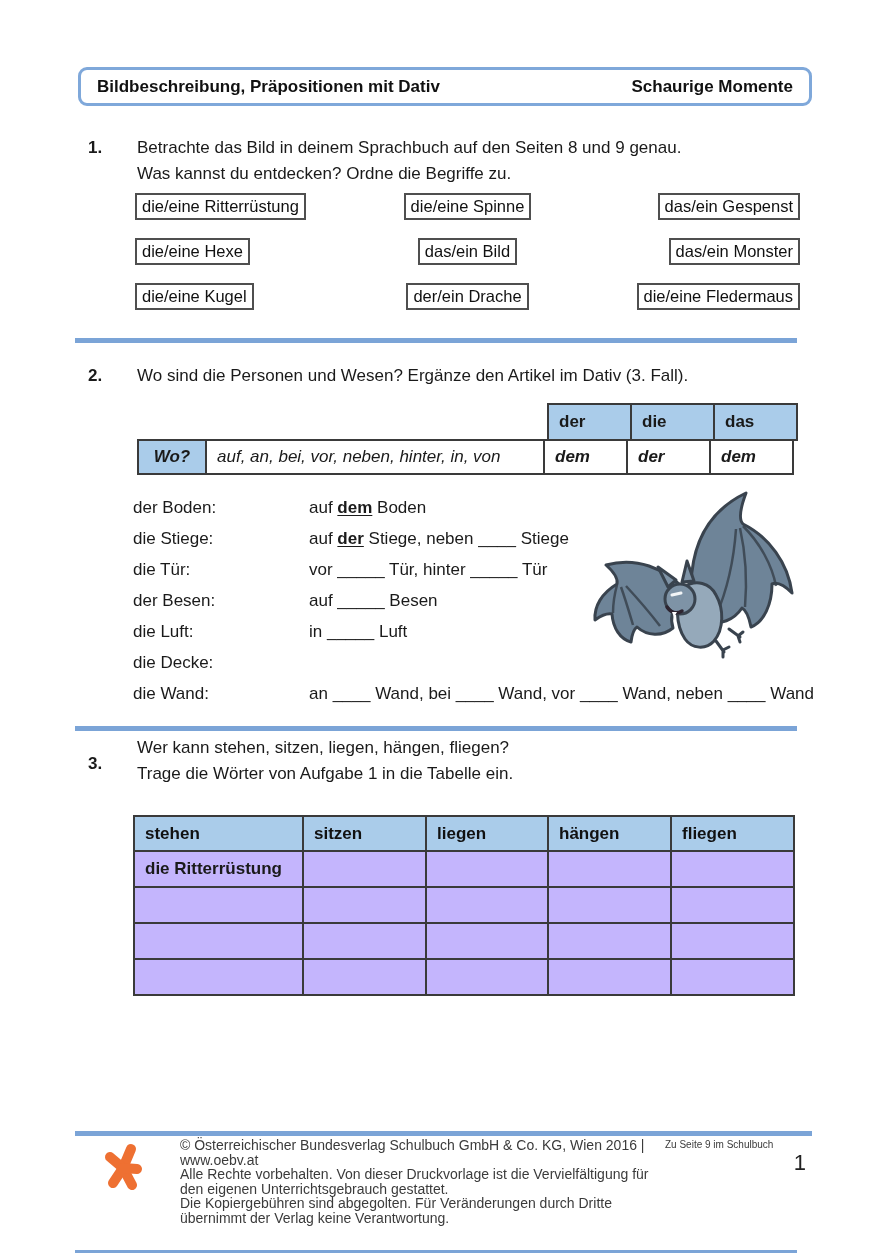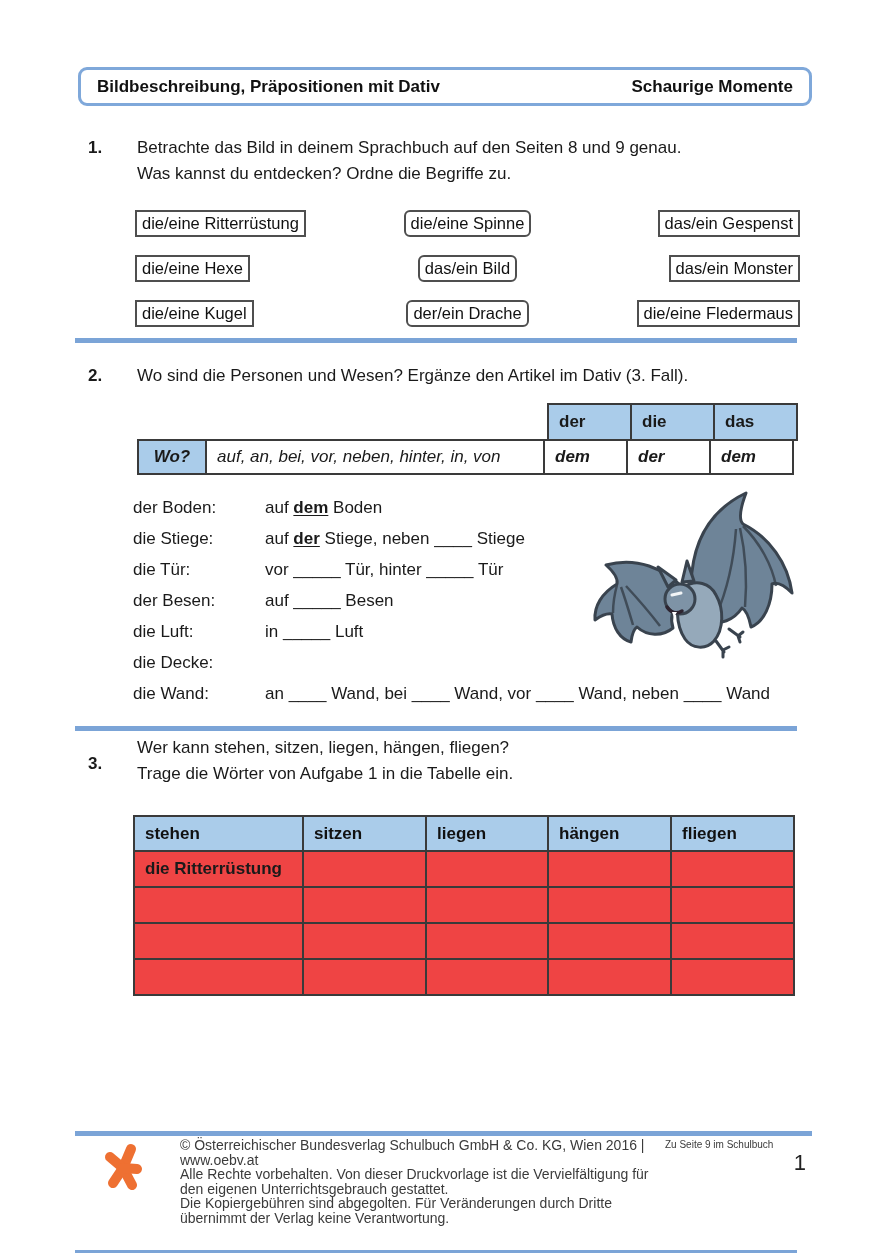--- a/index.html
+++ b/index.html
@@ -12,29 +12,29 @@
     position:absolute; left:78px; top:67px; width:734px; height:39px;
     box-sizing:border-box; border:3px solid #7FA8DA; border-radius:9px;
     background:#fff; display:flex; align-items:center; justify-content:space-between;
     padding:0 16px; font-weight:bold; font-size:17px; color:#111;
   }
   
   .task-num { position:absolute; left:88px; font-weight:bold; font-size:17px; line-height:26px; }
   .task-text { position:absolute; left:137px; font-size:17px; line-height:26px; color:#1a1a1a; }
   
   .terms-grid {
-    position:absolute; left:135px; top:210px; width:665px;
+    position:absolute; left:135px; top:193px; width:665px;
     display:grid; grid-template-columns:1fr 1fr 1fr; row-gap:18px;
   }
   .term-box {
     border:2px solid #4f4f4f; padding:0 5px; font-size:16.5px; line-height:23px;
     white-space:nowrap; color:#111; background:#fff;
   }
   .terms-grid > .term-box:nth-child(3n+1){ justify-self:start; }
-  .terms-grid > .term-box:nth-child(3n+2){ justify-self:center;border-radius:6px; }
+  .terms-grid > .term-box:nth-child(3n+2){ justify-self:center; }
   .terms-grid > .term-box:nth-child(3n){ justify-self:end; }
   
   .rule { position:absolute; height:5px; background:#7BA4D7; }
   
   .t2 { position:absolute; left:137px; top:403px; }
   .t2 .row { display:flex; }
   .t2 .rowA { margin-left:410px; }
   .t2 .rowB { margin-top:-2px; }
   .t2 .cell {
     box-sizing:border-box; border:2px solid #3a3a3a; margin-left:-2px;
@@ -42,26 +42,26 @@
   }
   .t2 .row .cell:first-child { margin-left:0; }
   .t2 .blue { background:#AACCEA; font-weight:bold; }
   .t2 .rowA .cell { width:85px; height:38px; }
   .t2 .rowB .cell { height:36px;font-style:italic; }
   .t2 .wo { width:70px; justify-content:center; padding-left:0; }
   .t2 .preps { width:340px; font-size:17px;text-align:center; }
   .t2 .art { width:85px; font-weight:bold; }
   
   .lines { position:absolute; left:133px; top:492px; width:680px; }
-  .line { display:flex; height:31px; align-items:center; font-size:17px; white-space:nowrap; }
+  .line { display:flex; height:31px; align-items:center; font-size:17px; white-space:nowrap;gap:44px; }
   .line .lbl { width:132px; flex:0 0 132px; }
   .answer { font-weight:bold; text-decoration:underline; text-underline-offset:2px; }
   
   .t3 { position:absolute; left:133px; top:815px; border-collapse:collapse; table-layout:fixed; }
-  .t3 th, .t3 td { border:2px solid #3a3a3a; padding:0 0 0 10px; text-align:left; font-size:17px; background:#ef4444; }
+  .t3 th, .t3 td { border:2px solid #3a3a3a; padding:0 0 0 10px; text-align:left; font-size:17px; background:#c4b5fd; }
   .t3 th { background:#AACCEA; height:33px; font-weight:bold; color:#111; }
   .t3 td { height:34px; }
   .t3 .entry { font-weight:bold; }
   
   .bat { position:absolute; left:588px; top:483px; }
   
   .footer-rule { top:1131px; left:75px; width:737px; }
   .logo { position:absolute; left:102px; top:1142px; }
   .copy { position:absolute; left:180px; top:1138px; width:490px; font-size:14px; line-height:14.5px; color:#3b3b3b; }
   .ref { position:absolute; left:665px; top:1139px; font-size:10px; font-weight:normal; color:#3b3b3b; }

